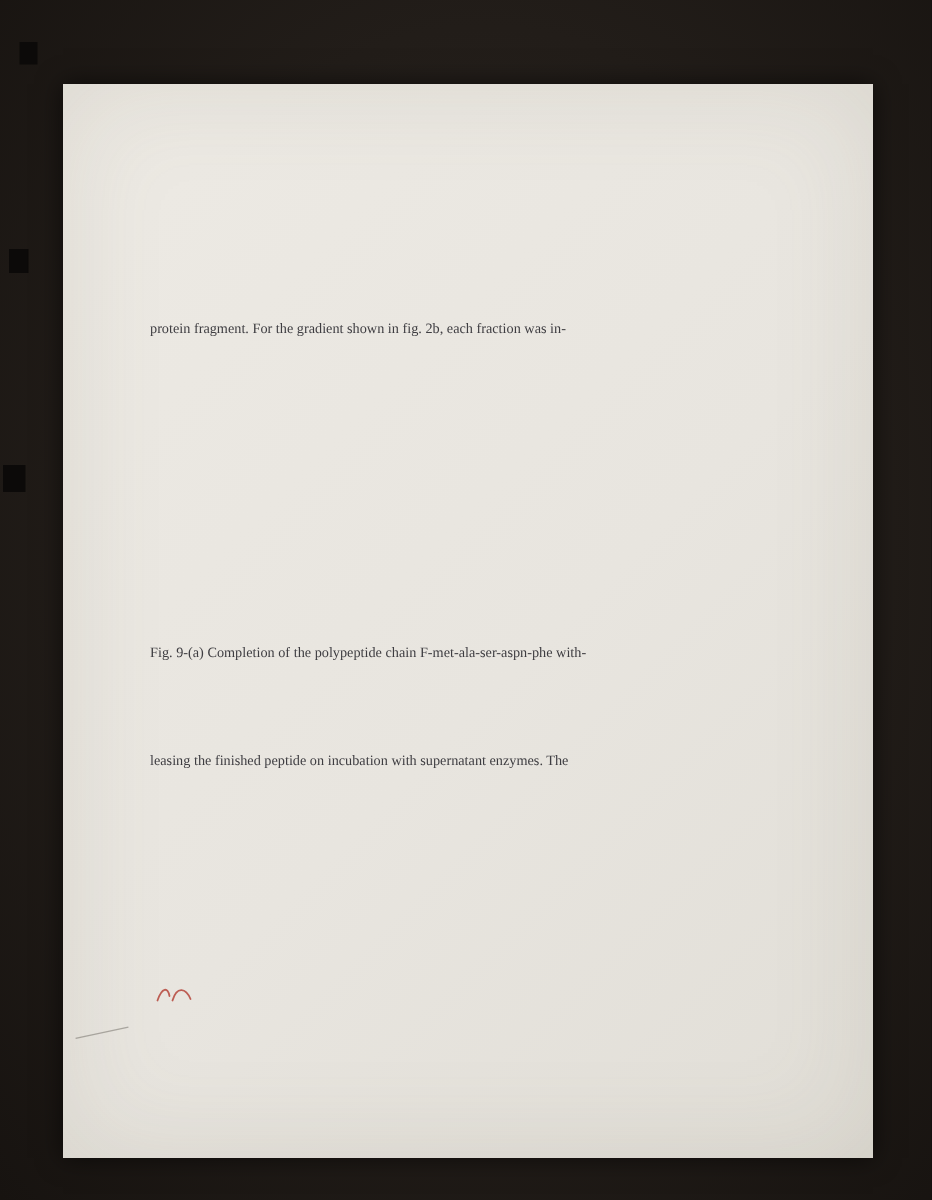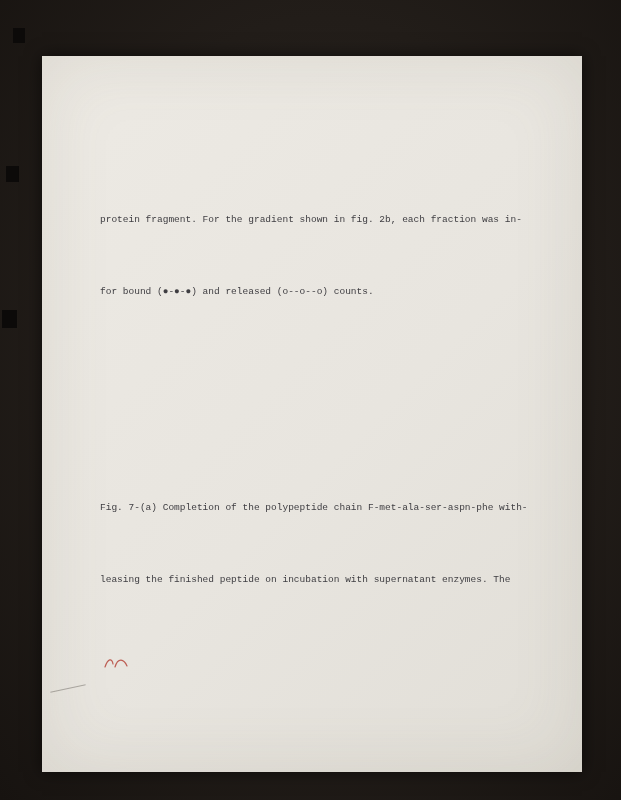--- a/index.html
+++ b/index.html
@@ -1,20 +1,20 @@
 <!DOCTYPE html>
 <html><head>
 <meta charset="utf-8">
 <title>Typewritten manuscript page</title>
 <style>
   html,body{margin:0;padding:0;background:#141110;}
   .stage{
     position:relative;width:621px;height:800px;overflow:hidden;
     background:radial-gradient(ellipse at 52% 45%, #2c2622 0%, #221d19 55%, #171310 100%);
-    font-family:Liberation Mono, monospace;
+    font-family:Liberation Serif, serif;
   }
   .paper{
     position:absolute;left:42px;top:56px;width:540px;height:716px;
     background:linear-gradient(135deg,#edeae4 0%,#e8e5df 55%,#e1ded7 100%);
     box-shadow:0 0 16px rgba(0,0,0,0.6), inset 0 0 70px rgba(120,110,95,0.14);
   }
   .textblock{
     position:absolute;left:58px;top:32px;width:452px;
     color:#3e3d41;font-size:9.5px;line-height:24px;white-space:pre;
     letter-spacing:0;
@@ -36,25 +36,24 @@
   <div class="regmark" style="left:13px;top:28px;width:12px;height:15px"></div>
   <div class="regmark" style="left:6px;top:166px;width:13px;height:16px"></div>
   <div class="regmark" style="left:2px;top:310px;width:15px;height:18px"></div>
 
   <div class="paper">
 
     <div class="textblock">
 
       <div class="para">
         <div class="line">protein fragment. For the gradient shown in fig. 2b, each fraction was in-</div>
-        <div class="line">for bound (●-●-●) and released (o--o--o) counts.</div>
       </div>
 
       <div class="para">
-        <div class="line">Fig. 7-(a) Completion of the polypeptide chain F-met-ala-ser-aspn-phe with-</div>
+        <div class="line">Fig. 9-(a) Completion of the polypeptide chain F-met-ala-ser-aspn-phe with-</div>
         <div class="line">leasing the finished peptide on incubation with supernatant enzymes. The</div>
         
         
         
         
         
         
         
       </div>
 

